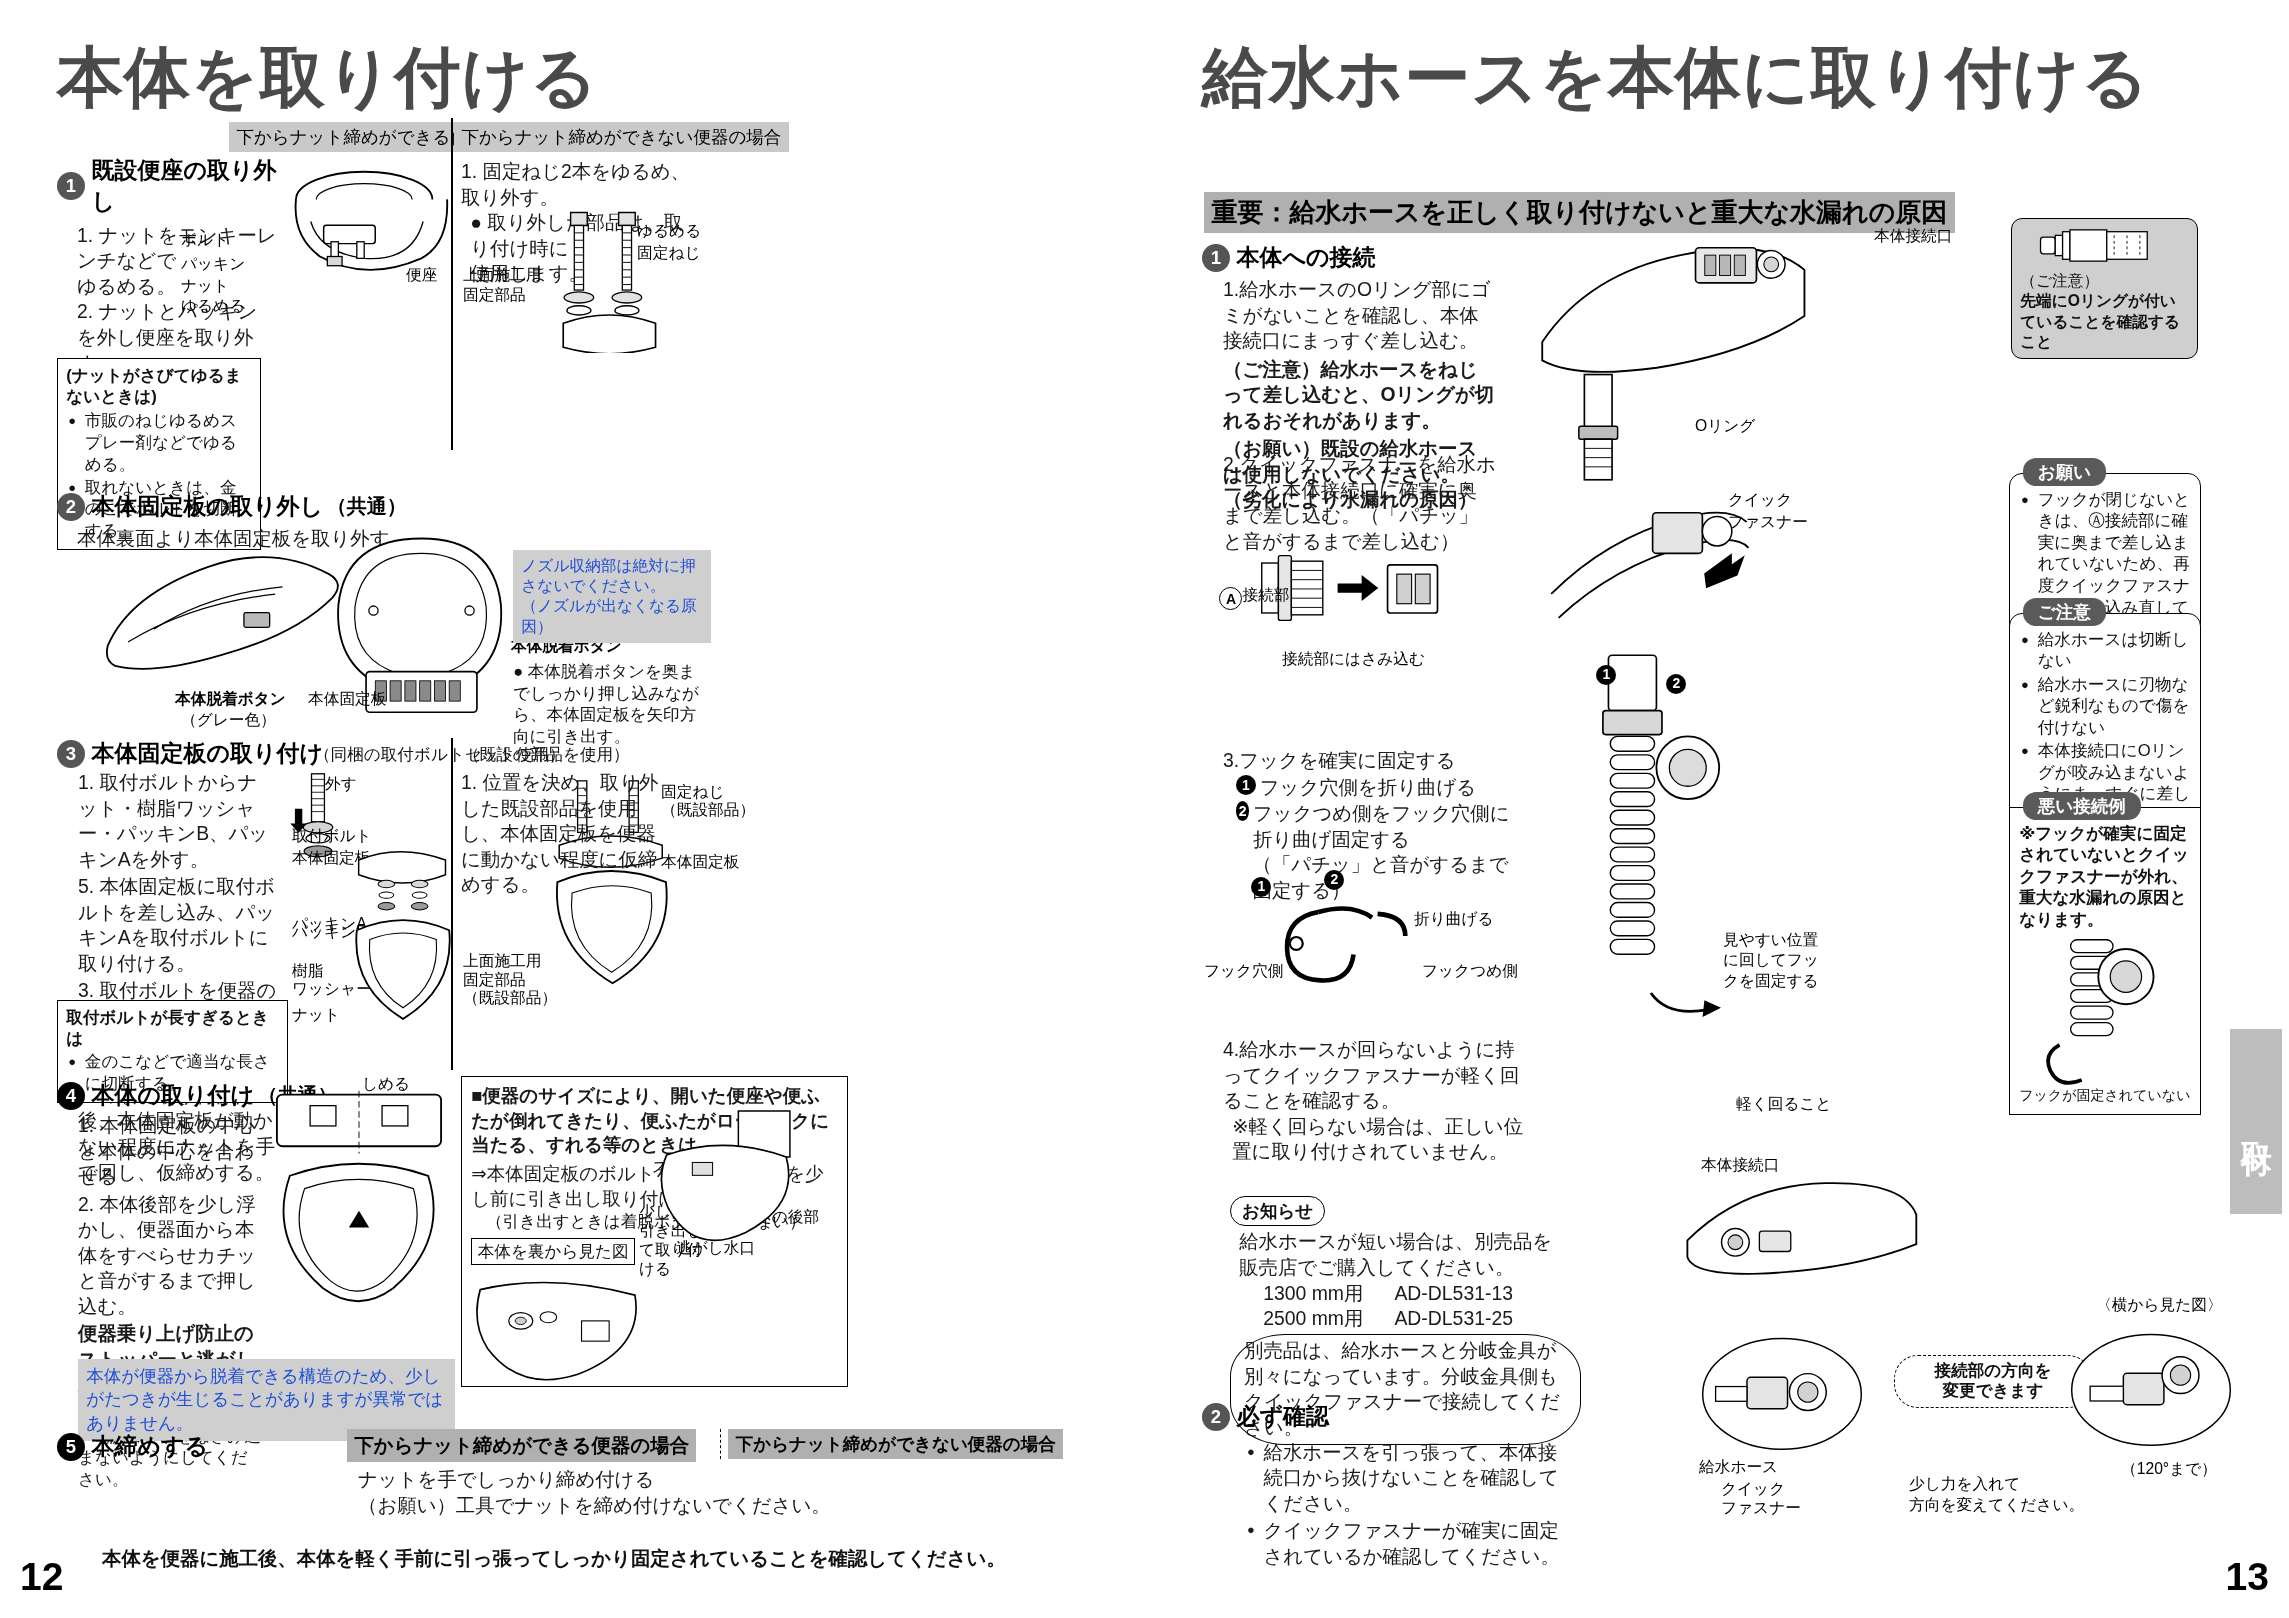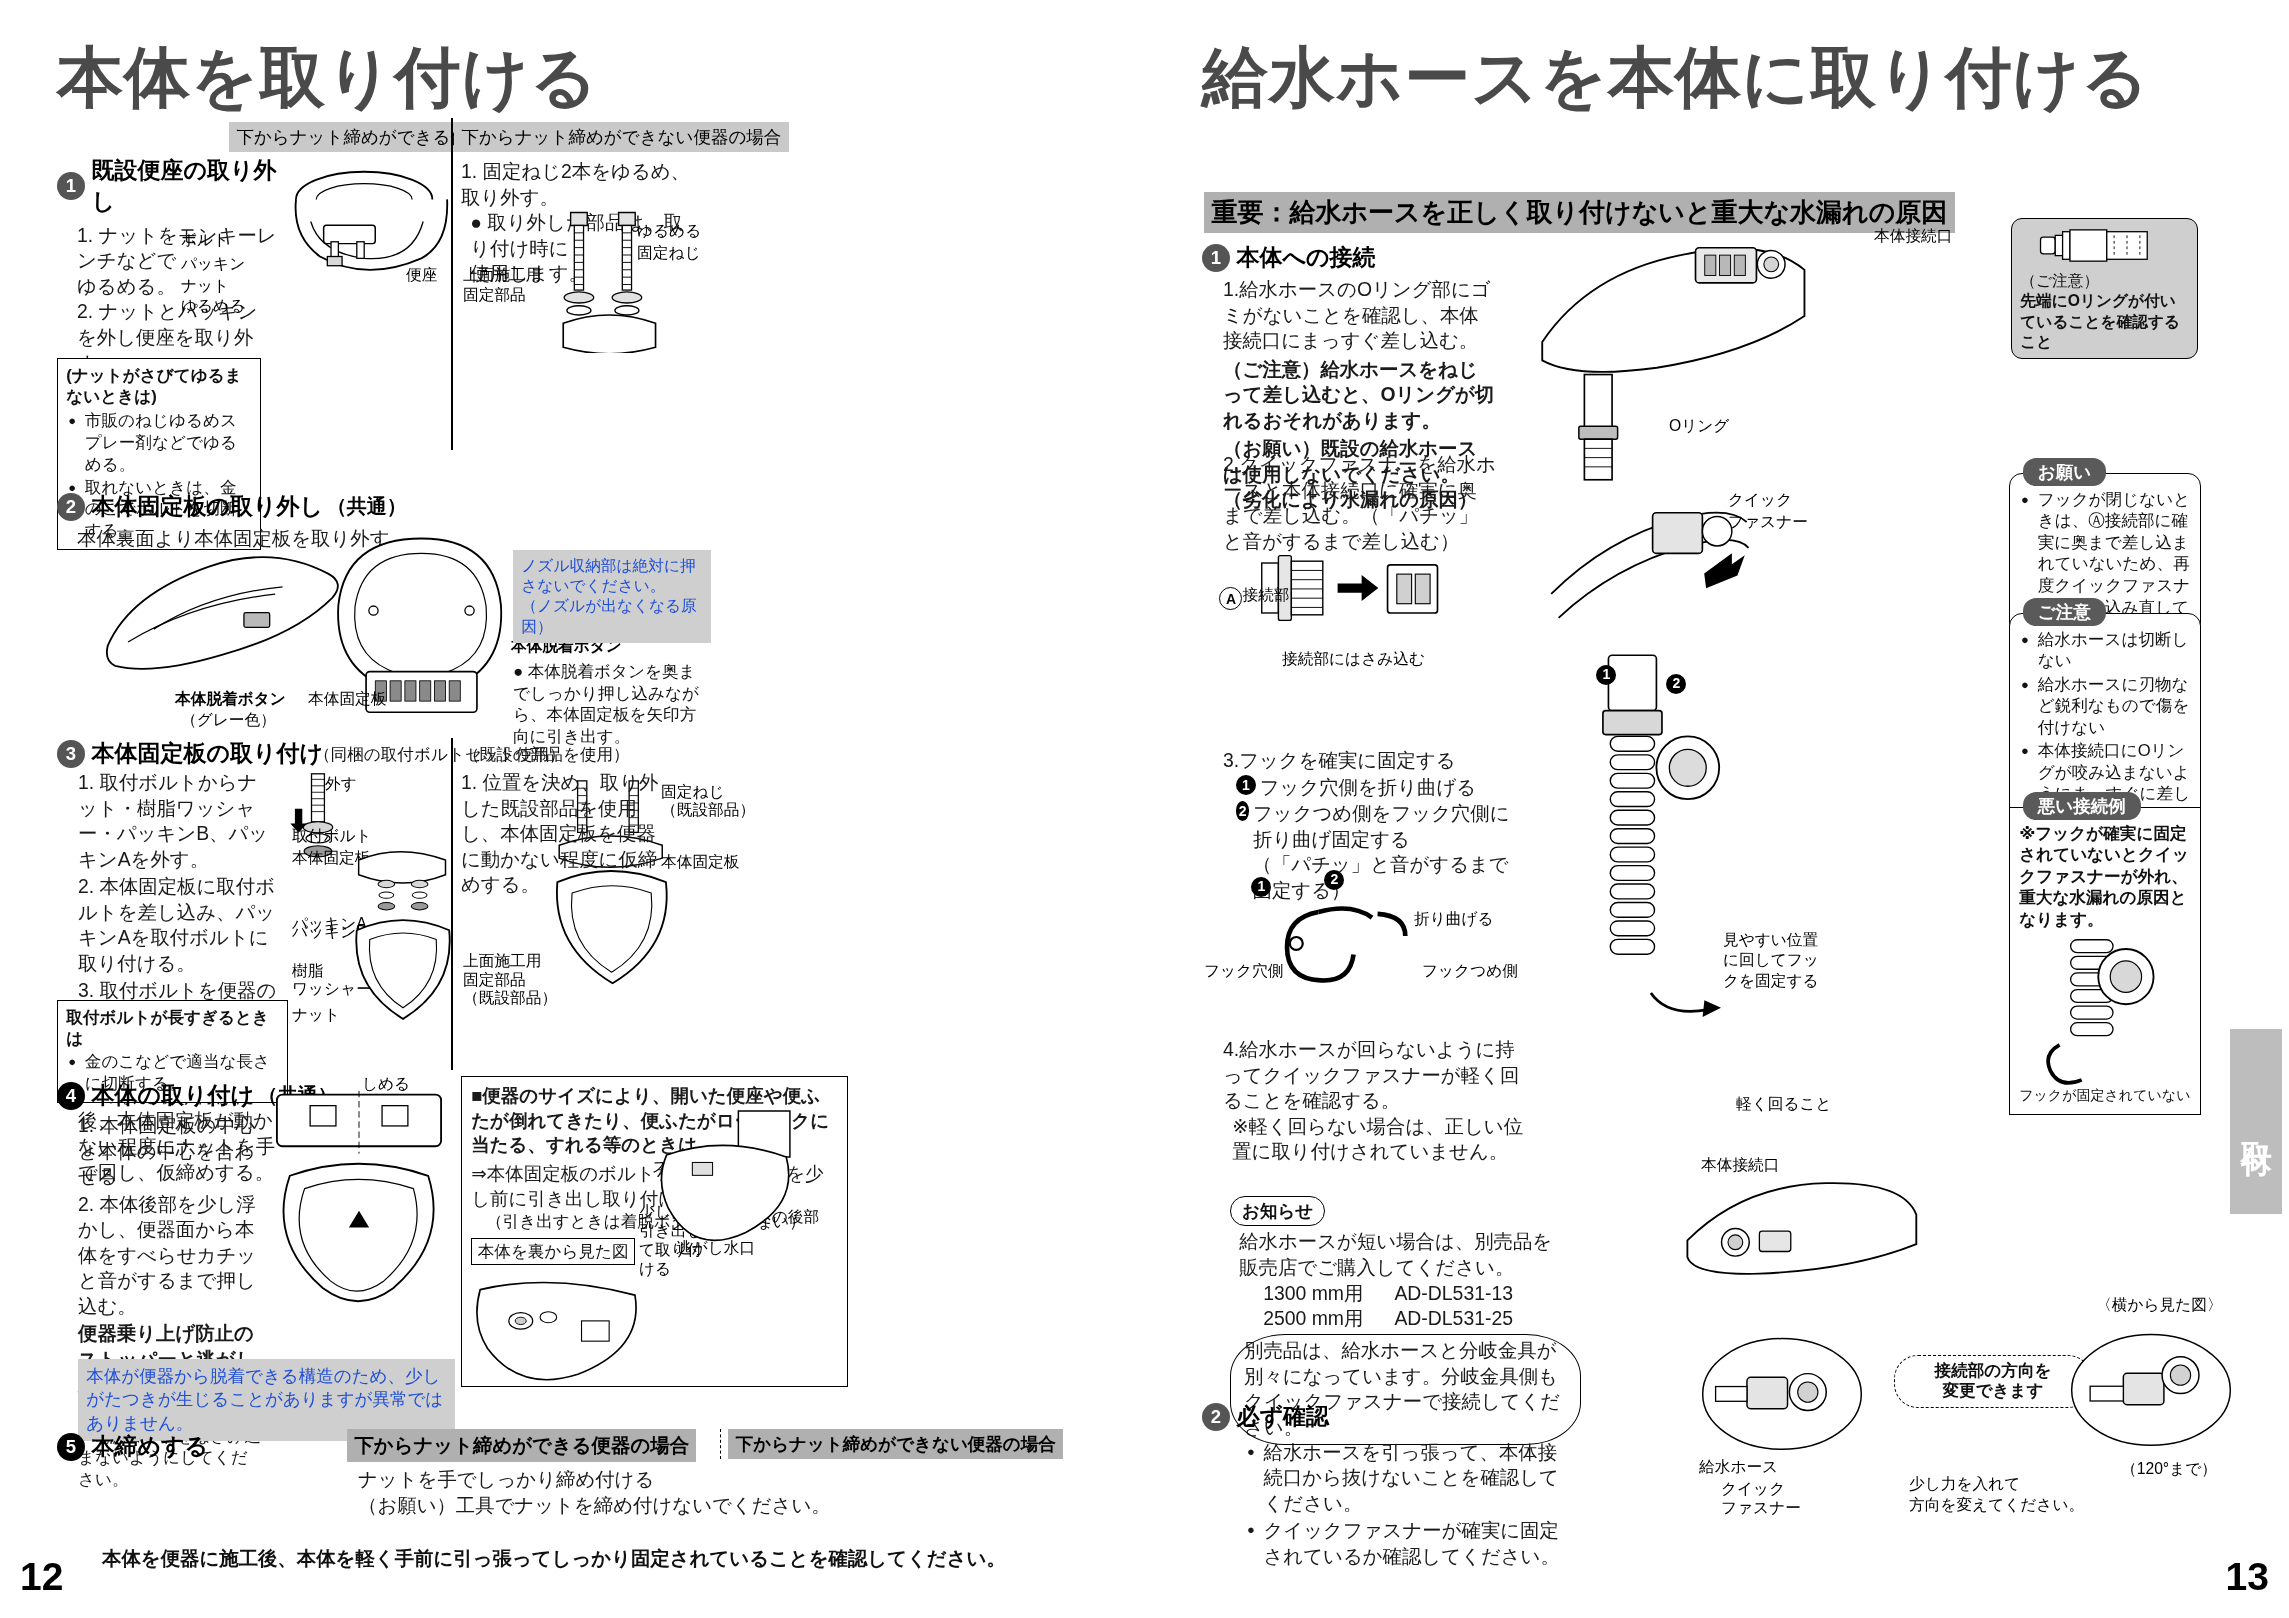--- a/index.html
+++ b/index.html
@@ -243,21 +243,21 @@
       <span class="step-num">3</span>
       <span>本体固定板の取り付け</span>
     </div>
   </div>
   <div class="small-txt" style="position:absolute;left:314px;top:744px;">（同梱の取付ボルトセット使用）</div>
   <div class="small-txt" style="position:absolute;left:463px;top:744px;">（既設の部品を使用）</div>
   <div class="rule-v" style="left:451px;top:738px;height:332px;"></div>
 
   <div style="position:absolute;left:78px;top:770px;width:199px;" class="body-txt">
     <div style="margin-bottom:1.8px;">1. 取付ボルトからナット・樹脂ワッシャー・パッキンB、パッキンAを外す。</div>
-    <div style="margin-bottom:1.8px;">2. 本体固定板に取付ボルトを差し込み、パッキンAを取付ボルトに取り付ける。</div>
+    <div style="margin-bottom:1.8px;">5. 本体固定板に取付ボルトを差し込み、パッキンAを取付ボルトに取り付ける。</div>
     <div style="margin-bottom:1.8px;">3. 取付ボルトを便器の穴に差し込む。</div>
     <div>4. 取付ボルトにパッキンB・樹脂ワッシャーの順で取り付けた後、本体固定板が動かない程度にナットを手で回し、仮締めする。</div>
   </div>
 
   <div class="box box-pad" style="position:absolute;left:57px;top:1000px;width:212px;">
     <div class="small-txt" style="font-weight:bold;">取付ボルトが長すぎるときは</div>
     <ul class="bl small-txt" style="margin-top:1.8px;">
       <li>金のこなどで適当な長さに切断する。</li>
     </ul>
   </div>
@@ -543,21 +543,21 @@
       <rect x="36" y="6" width="30" height="60" fill="#fff" stroke="#000" stroke-width="1.8"></rect>
       <rect x="30" y="62" width="42" height="14" rx="2" fill="#bdbdbd" stroke="#000" stroke-width="1.6"></rect>
       <rect x="36" y="76" width="30" height="44" fill="#fff" stroke="#000" stroke-width="1.8"></rect>
       <g stroke="#000" stroke-width="1">
         <line x1="36" y1="86" x2="66" y2="86"></line>
           <line x1="36" y1="96" x2="66" y2="96"></line>
         <line x1="36" y1="106" x2="66" y2="106"></line>
       </g>
     </svg>
   </div>
-  <div class="lbl" style="left:524px;top:417px;text-align:center;">Oリング</div>
+  <div class="lbl" style="left:550px;top:417px;text-align:center;">Oリング</div>
 
   <div class="art" style="left:397px;top:474px;">
     <svg width="212" height="166" viewBox="0 0 230 180">
       <path d="M10 130 q60 -60 140 -82 q52 -14 72 4" fill="#fff" stroke="#000" stroke-width="2"></path>
       <path d="M18 156 q60 -56 140 -78 q52 -14 66 2" fill="#fff" stroke="#000" stroke-width="2"></path>
       <rect x="120" y="42" width="54" height="44" rx="4" fill="#e4e4e4" stroke="#000" stroke-width="1.8"></rect>
       <path d="M176 108 l30 -22 l0 12 l14 -10 l-8 22 l-34 14 z" fill="#000"></path>
       <circle cx="190" cy="62" r="16" fill="#fff" stroke="#000" stroke-width="1.6"></circle>
     </svg>
   </div>

